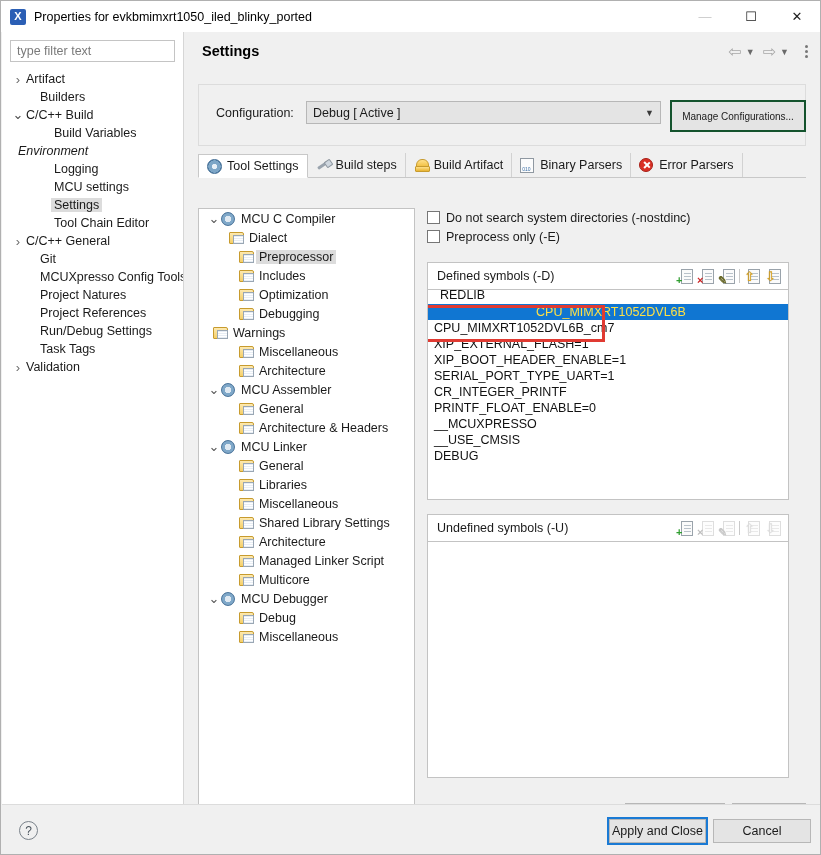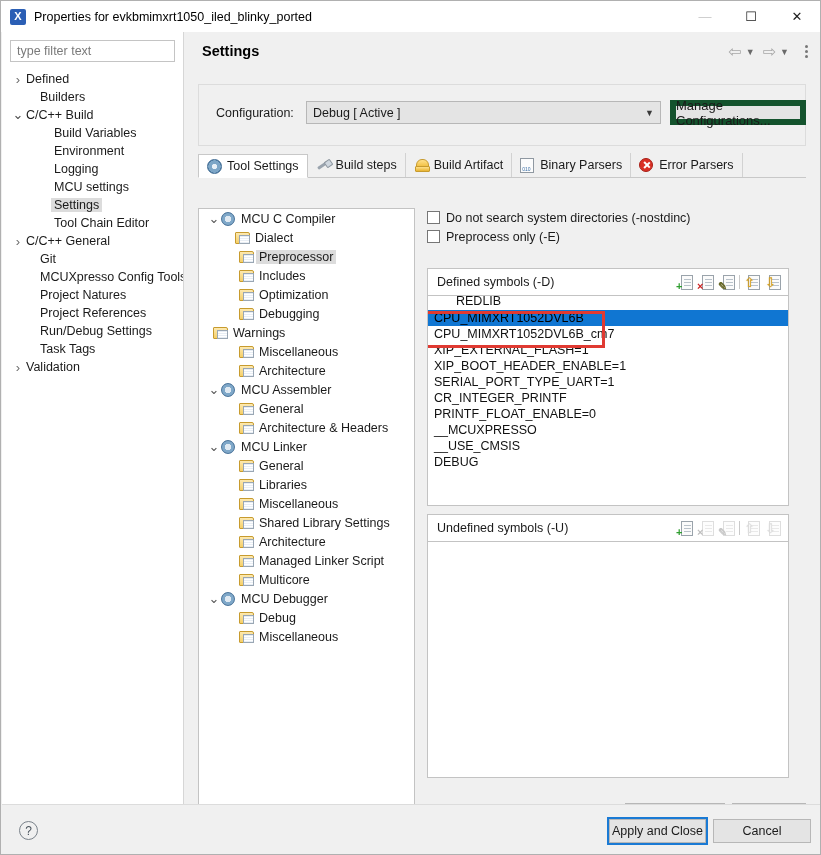--- a/index.html
+++ b/index.html
@@ -91,24 +91,24 @@
   }
   .cfg-label { position: absolute; left: 17px; top: 21px; font-size: 12.5px; }
   .cfg-combo {
     position: absolute; left: 107px; top: 16px; width: 355px; height: 23px;
     background: #e4e4e4; border: 1px solid #b7b7b7;
     display: flex; align-items: center;
     padding: 0 6px; font-size: 12.5px;
   }
   .cfg-combo .caret { margin-left: auto; font-size: 9px; color: #3a3a3a; }
   .cfg-manage {
-    position: absolute; left: 471px; top: 15px; width: 136px; height: 25px;
-    background: #e4e4e4; border: 6px solid #14532d;
+    position: absolute; left: 471px; top: 15px; width: 136px; height: 32px;
+    background: #e4e4e4; border: 2px solid #14532d;
     display: flex; align-items: center; justify-content: center;
-    font-size: 13px;
+    font-size: 10px;
   }
 
   
   .tabs {
     position: absolute; left: 14px; top: 122px; width: 608px; height: 24px;
     display: flex; align-items: flex-end;
     border-bottom: 1px solid #c8c8c8;
   }
   .tab {
     height: 24px; display: flex; align-items: center; gap: 5px;
@@ -168,21 +168,21 @@
   .chkbox {
     width: 13px; height: 13px; border: 1px solid #767676; background: #fff;
     flex: 0 0 13px;
   }
   .chk-lbl { font-size: 12.5px; }
 
   .sym-group {
     position: absolute; left: 4px; width: 362px;
     border: 1px solid #c3c3c3; background: #ffffff;
   }
-  #defined-group { top: 60px; height: 238px; }
+  #defined-group { top: 54px; height: 238px; }
   #undefined-group { top: 306px; height: 264px; }
   .sym-head {
     height: 27px; display: flex; align-items: center;
     border-bottom: 1px solid #c3c3c3; background: #ffffff;
     padding-left: 9px;
   }
   .sym-title { font-size: 12.5px; }
   .sym-tools { margin-left: auto; display: flex; align-items: center; gap: 3px; padding-right: 6px; }
 
   .tbico { width: 18px; height: 17px; position: relative; }
@@ -206,22 +206,22 @@
   .tbico.disabled { opacity: .35; filter: grayscale(1); }
   .tb-sep { width: 1px; height: 14px; background: #c9c9c9; }
 
   .sym-list {
     position: relative; width: 100%; background: #ffffff; overflow: hidden;
   }
   .sym-row {
     height: 16px; line-height: 16px; font-size: 12.5px;
     padding-left: 6px; white-space: nowrap; color: #111;
   }
-  .sym-row.selected { background: #1076d2; color: #000000; }
-  .sym-row.indent { padding-left: 28px; }
+  .sym-row.selected { background: #1076d2; color: #fde047; text-align: center; }
+  .sym-row.indent { padding-left: 12px; }
 
   .redbox {
     position: absolute; left: -6px; top: 15px; width: 183px; height: 37px;
     border: 3px solid #e03a32; pointer-events: none;
   }
 
   
   .btnrow-upper {
     position: absolute; left: 0; top: 763px; width: 637px; height: 39px;
   }
@@ -295,35 +295,35 @@
       <div class="win-btn">☐</div>
       <div class="win-btn close">✕</div>
     </div>
   </div>
 
   <div class="leftpane">
     <div class="filterbox">type filter text</div>
     <div class="tree" id="sidebar-tree">
         <div class="tnode" style="padding-left: 8px;">
           <span class="tarrow" style="font-size: 13px;">›</span>
-          <span class="tlabel">Defined</span>
+          <span class="tlabel">Artifact</span>
         </div>
         <div class="tnode" style="padding-left: 22px;">
           <span class="tarrow"></span>
           <span class="tlabel">Builders</span>
         </div>
         <div class="tnode" style="padding-left: 8px;">
           <span class="tarrow open" style="font-size: 13px; line-height: 8px;">⌄</span>
           <span class="tlabel">C/C++ Build</span>
         </div>
         <div class="tnode" style="padding-left: 36px;">
           <span class="tarrow"></span>
           <span class="tlabel">Build Variables</span>
         </div>
-        <div class="tnode" style="padding-left: 36px;">
+        <div class="tnode" style=" font-style: italic;">
           <span class="tarrow"></span>
           <span class="tlabel">Environment</span>
         </div>
         <div class="tnode" style="padding-left: 36px;">
           <span class="tarrow"></span>
           <span class="tlabel">Logging</span>
         </div>
         <div class="tnode" style="padding-left: 36px;">
           <span class="tarrow"></span>
           <span class="tlabel">MCU settings</span>
@@ -431,21 +431,21 @@
 
     <div class="ts-body">
       <div class="ts-tree" id="tool-tree">
           <div class="ts-node" style="padding-left: 8px;">
             <span class="ts-arrow" style="font-size: 13px; line-height: 8px;">⌄</span>
             <span class="ts-ico">
               <span class="ico-gear" style="display: block;"></span>
             </span>
             <span class="ts-label">MCU C Compiler</span>
           </div>
-          <div class="ts-node" style="padding-left: 22px;">
+          <div class="ts-node" style="padding-left: 16px;">
             <span class="ts-arrow"></span>
             <span class="ts-ico">
               <span class="ico-folder" style="display: block;"></span>
             </span>
             <span class="ts-label">Dialect</span>
           </div>
           <div class="ts-node" style="padding-left: 26px;">
             <span class="ts-arrow"></span>
             <span class="ts-ico">
               <span class="ico-folder" style="display: block;"></span>

